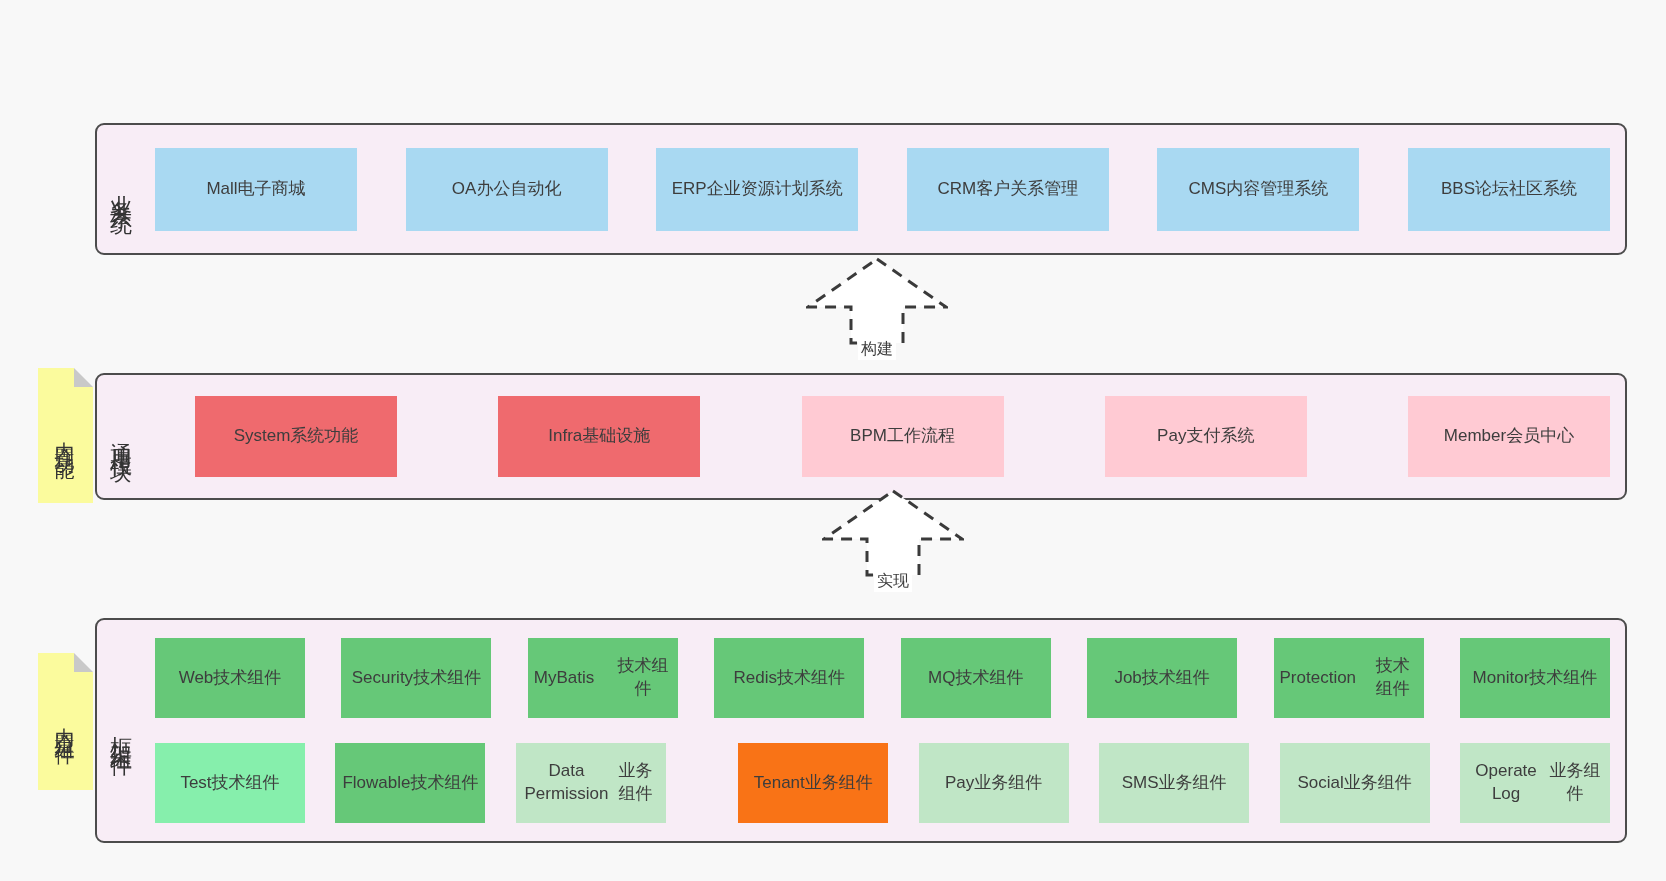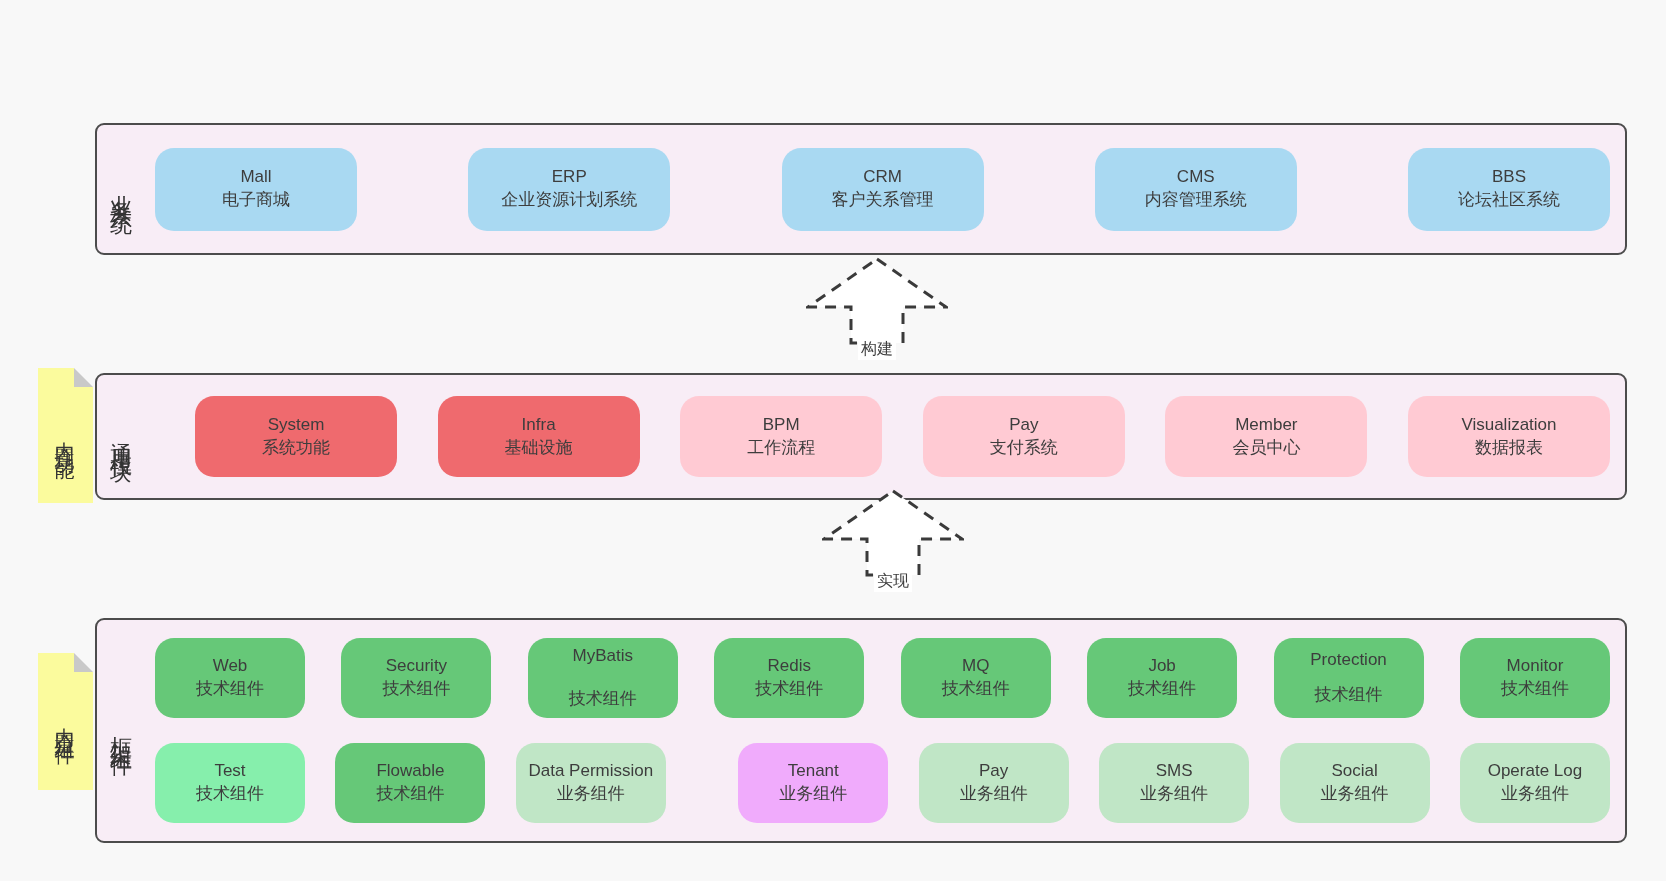--- a/index.html
+++ b/index.html
@@ -20,22 +20,22 @@
     position:absolute;left:9px;top:50%;transform:translateY(-50%);
     writing-mode:vertical-rl;text-orientation:upright;
     font-size:22px;letter-spacing:6px;color:#333;white-space:nowrap;
   }
   .boxes{
     position:absolute;left:58px;right:15px;top:0;bottom:0;
     display:flex;flex-direction:column;justify-content:center;gap:25px;
   }
   .box-row{display:flex;justify-content:space-between;}
   .box{
-    border-radius:19px;box-sizing:border-box;padding:4px 6px;
-    display:flex;flex-direction:column;justify-content:center;align-items:center;
+    border-radius:0;box-sizing:border-box;padding:4px 6px;
+    display:flex;justify-content:center;align-items:center;
     text-align:center;font-size:17px;line-height:1.35;color:#3d3d3d;
   }
   .sec0 .box{width:202px;height:83px;}
   .sec1 .box{width:202px;height:81px;margin-left:40px;}
   .sec2 .box{width:150px;height:80px;}
   
   .note{
     position:absolute;left:38px;width:55px;background:#fbfb9d;
   }
   .note1{top:368px;height:135px;}
@@ -67,20 +67,24 @@
 
   <div class="section sec0">
     <div class="side-label">业务系统</div>
     <div class="boxes">
         <div class="box-row">
           <div class="box" style="background: rgb(169, 217, 242);">
             <div class="box-title">Mall</div>
             <div class="box-subtitle">电子商城</div>
           </div>
           <div class="box" style="background: rgb(169, 217, 242);">
+            <div class="box-title">OA</div>
+            <div class="box-subtitle">办公自动化</div>
+          </div>
+          <div class="box" style="background: rgb(169, 217, 242);">
             <div class="box-title">ERP</div>
             <div class="box-subtitle">企业资源计划系统</div>
           </div>
           <div class="box" style="background: rgb(169, 217, 242);">
             <div class="box-title">CRM</div>
             <div class="box-subtitle">客户关系管理</div>
           </div>
           <div class="box" style="background: rgb(169, 217, 242);">
             <div class="box-title">CMS</div>
             <div class="box-subtitle">内容管理系统</div>
@@ -120,24 +124,20 @@
             <div class="box-subtitle">工作流程</div>
           </div>
           <div class="box" style="background: rgb(255, 202, 211);">
             <div class="box-title">Pay</div>
             <div class="box-subtitle">支付系统</div>
           </div>
           <div class="box" style="background: rgb(255, 202, 211);">
             <div class="box-title">Member</div>
             <div class="box-subtitle">会员中心</div>
           </div>
-          <div class="box" style="background: rgb(255, 202, 211);">
-            <div class="box-title">Visualization</div>
-            <div class="box-subtitle">数据报表</div>
-          </div>
         </div>
       </div>
   </div>
 
   <div class="arrow arrow1">
     <svg width="142" height="88" viewBox="0 0 142 88">
       <polygon points="71,2 140,50 97,50 97,86 45,86 45,50 2,50" fill="#ffffff" stroke="#3a3a3a" stroke-width="3" stroke-dasharray="11 8" stroke-linejoin="miter"></polygon>
     </svg>
     <span class="arrow-label">实现</span>
   </div>
@@ -188,21 +188,21 @@
             <div class="box-subtitle">技术组件</div>
           </div>
           <div class="box" style="background: rgb(102, 200, 120);">
             <div class="box-title">Flowable</div>
             <div class="box-subtitle">技术组件</div>
           </div>
           <div class="box" style="background: rgb(192, 230, 198);">
             <div class="box-title">Data Permission</div>
             <div class="box-subtitle">业务组件</div>
           </div>
-          <div class="box" style="background: #f0abfc; margin-left: 42px;">
+          <div class="box" style="background: #f97316; margin-left: 42px;">
             <div class="box-title">Tenant</div>
             <div class="box-subtitle">业务组件</div>
           </div>
           <div class="box" style="background: rgb(192, 230, 198);">
             <div class="box-title">Pay</div>
             <div class="box-subtitle">业务组件</div>
           </div>
           <div class="box" style="background: rgb(192, 230, 198);">
             <div class="box-title">SMS</div>
             <div class="box-subtitle">业务组件</div>

